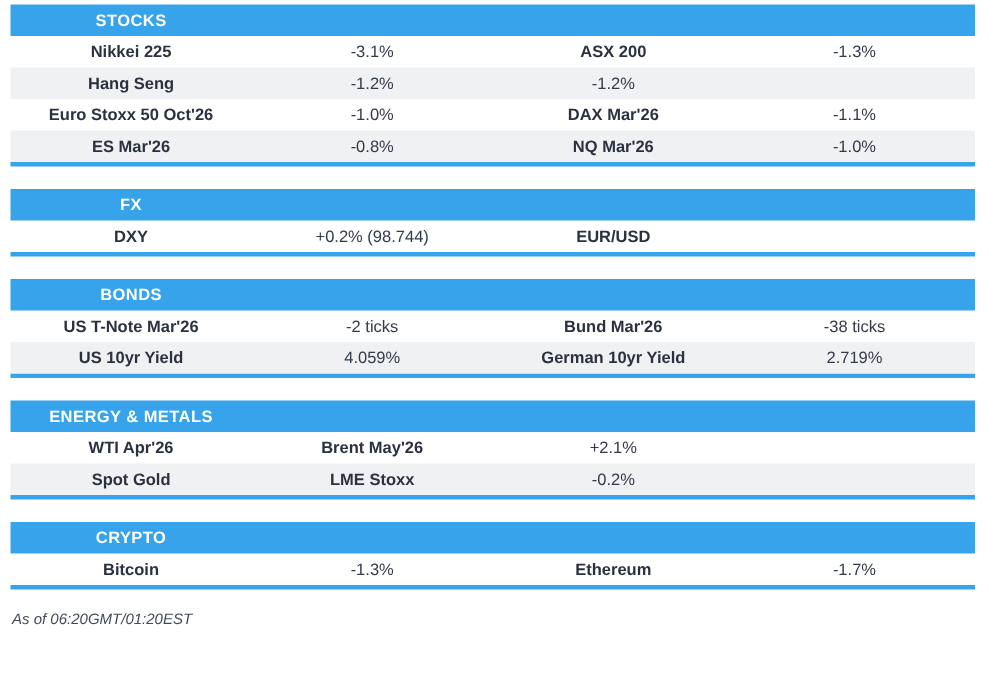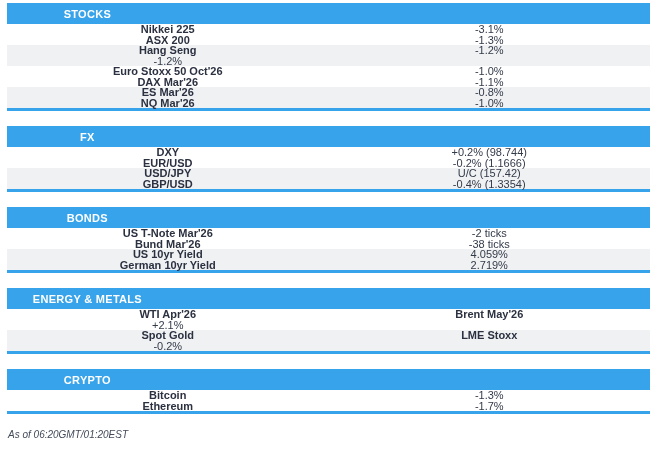--- a/index.html
+++ b/index.html
@@ -29,21 +29,21 @@
   }
   .sec-title {
     color: #ffffff;
     font-weight: 700;
     font-size: 11.5px;
     text-align: center;
     letter-spacing: 0.3px;
   }
   .row {
     display: grid;
-    grid-template-columns: repeat(2, 1fr);
+    grid-template-columns: repeat(4, 1fr);
     height: 21px;
     align-items: center;
   }
   .rows .row:nth-child(even) { background: var(--row-alt); }
   .cell {
     text-align: center;
     font-size: 11px;
     white-space: nowrap;
     overflow: hidden;
   }
@@ -95,27 +95,20 @@
 
   <section class="mkt-section">
     <div class="sec-header">
       <div class="cell sec-title">FX</div>
     </div>
     <div class="rows">
       <div class="row">
         <div class="cell label">DXY</div>
         <div class="cell value">+0.2% (98.744)</div>
         <div class="cell label">EUR/USD</div>
-        <div class="cell value">-0.2% (1.1666)</div>
-      </div>
-      <div class="row">
-        <div class="cell label">USD/JPY</div>
-        <div class="cell value">U/C (157.42)</div>
-        <div class="cell label">GBP/USD</div>
-        <div class="cell value">-0.4% (1.3354)</div>
       </div>
     </div>
   </section>
 
   <section class="mkt-section">
     <div class="sec-header">
       <div class="cell sec-title">BONDS</div>
     </div>
     <div class="rows">
       <div class="row">

